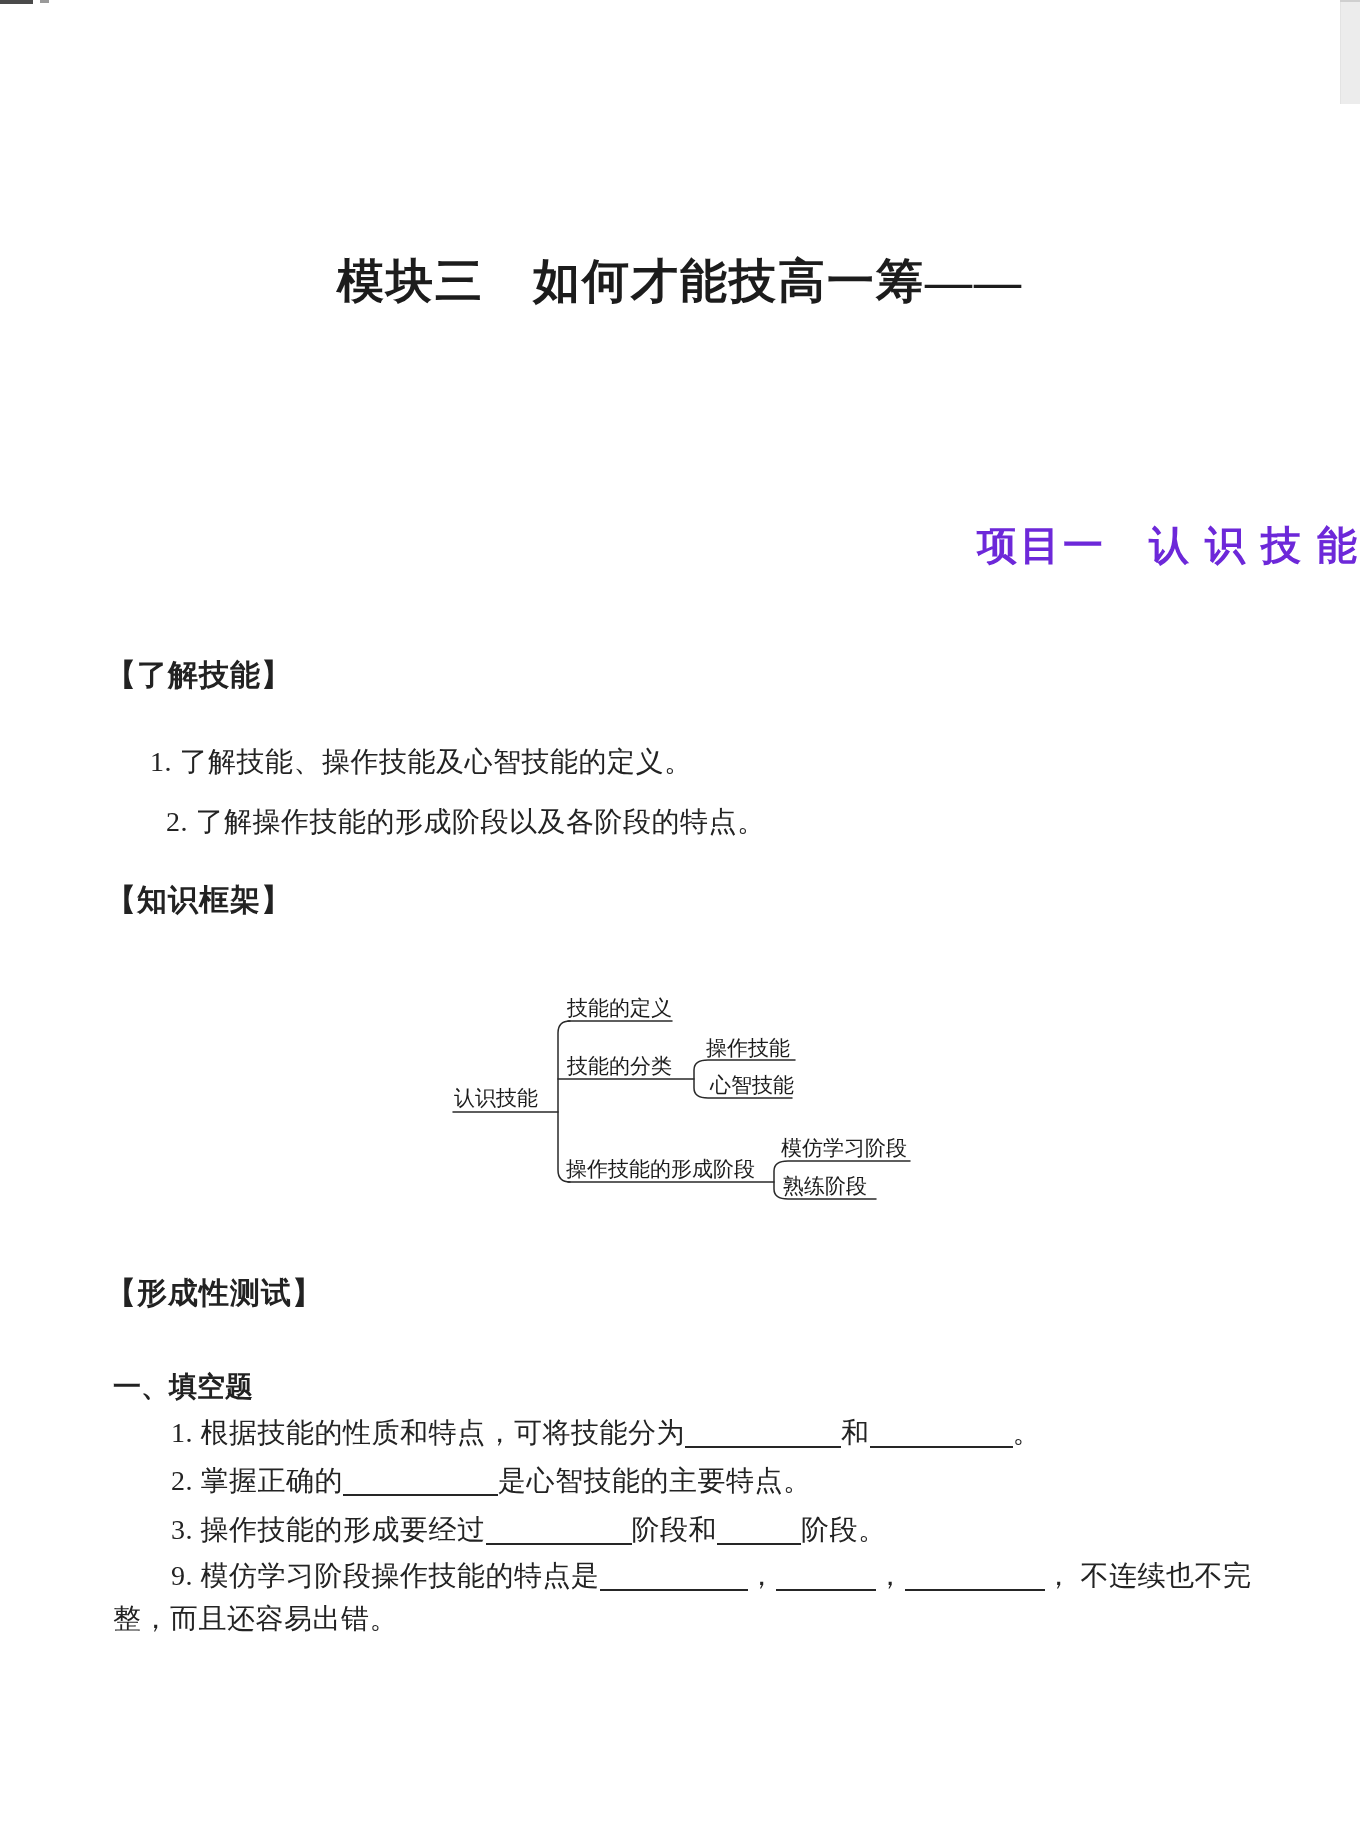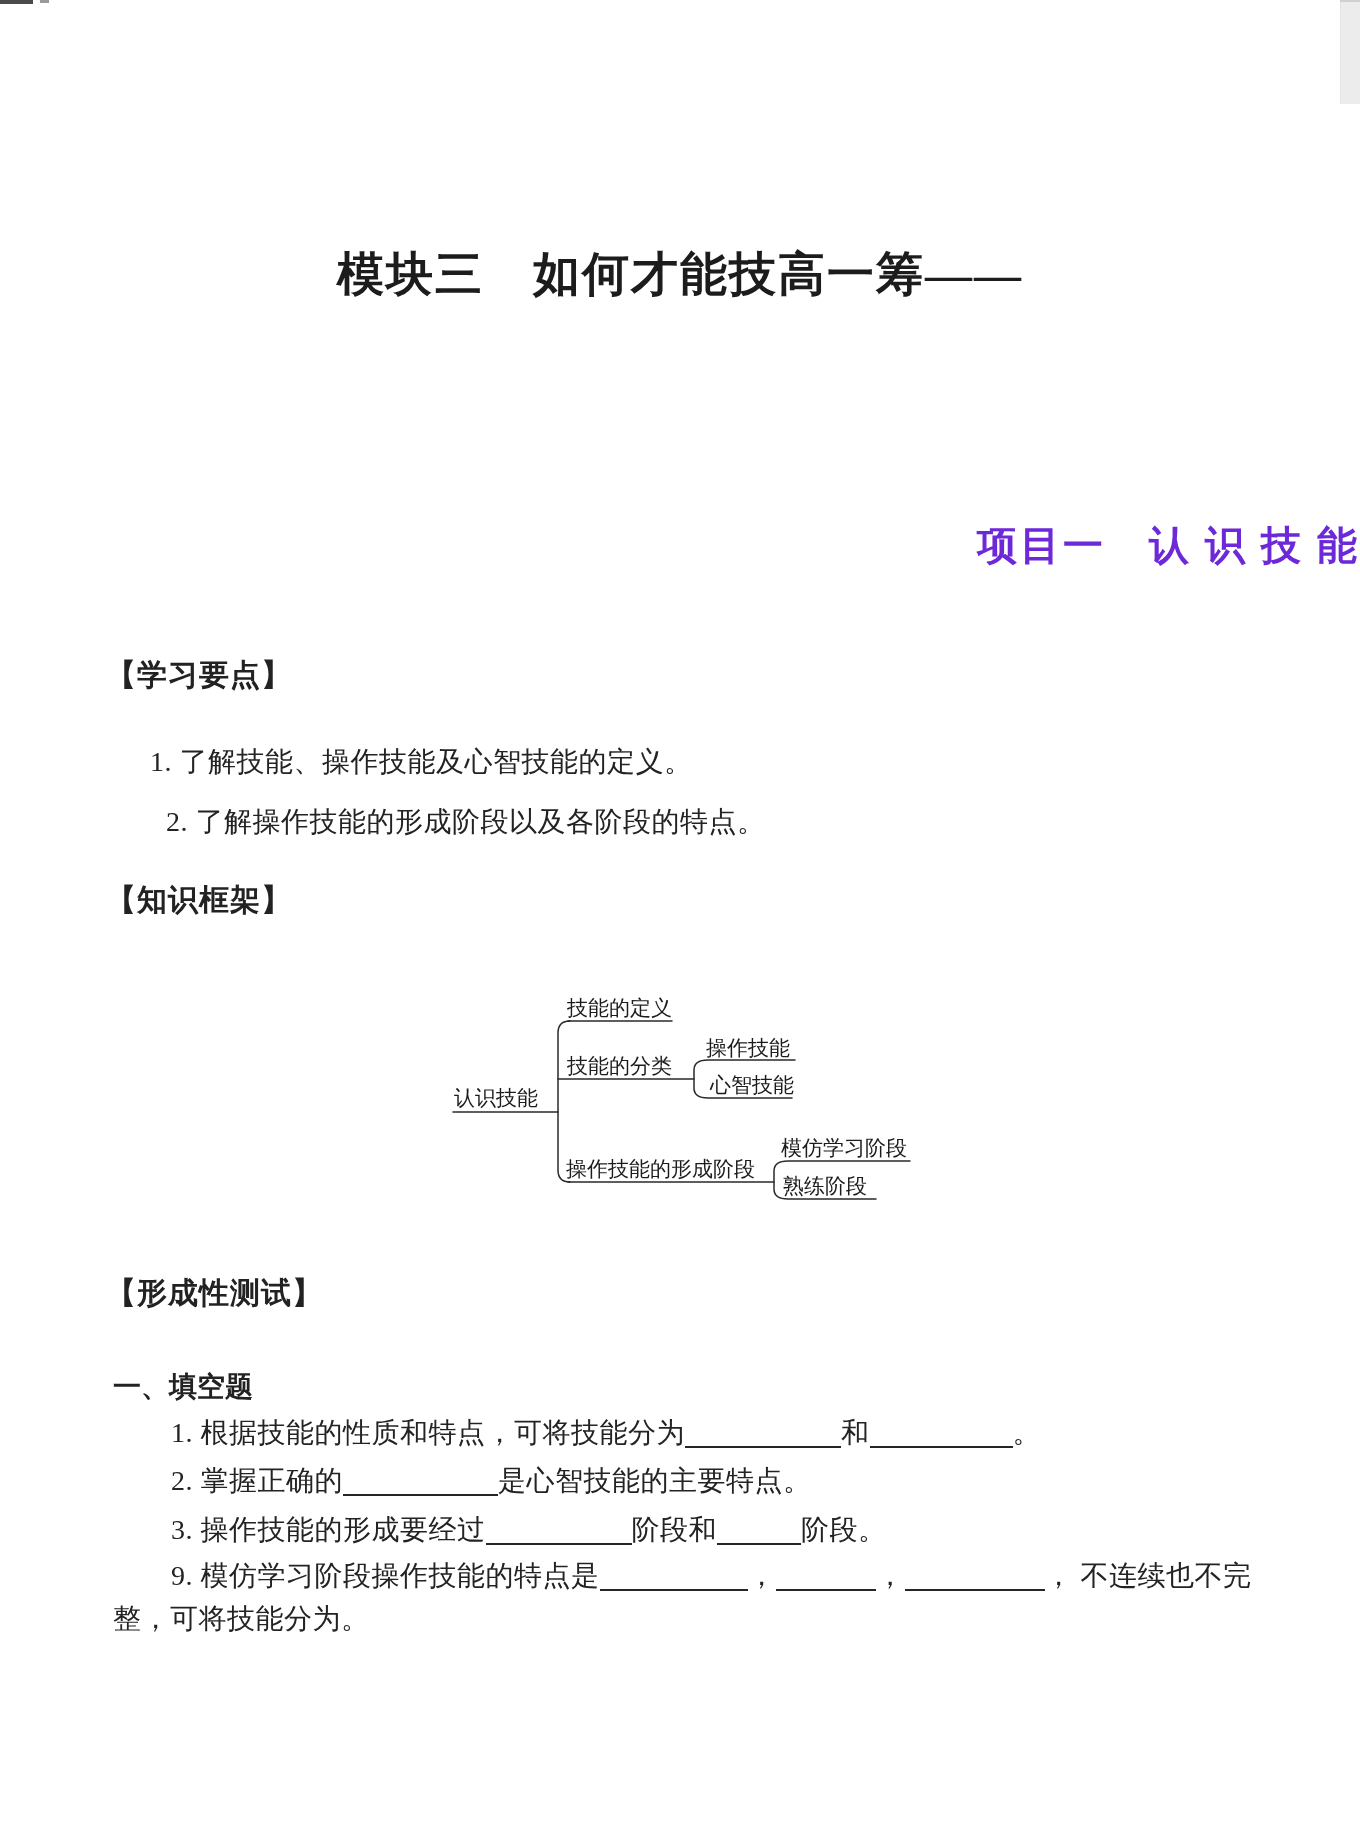--- a/index.html
+++ b/index.html
@@ -14,21 +14,21 @@
   .abs { position:absolute; }
 
   
   .edge-artifact { top:0; left:0; width:33px; height:4px; background:#4a4a4a; }
   .edge-artifact2 { top:0; left:40px; width:9px; height:3px; background:#9a9a9a; }
   .scrollbar-track { top:0; right:0; width:20px; height:104px; background:#ececec; border-left:1px solid #e3e3e3; }
   .scrollbar-top { top:0; right:0; width:20px; height:2px; background:#cfcfcf; }
 
   
   .main-title {
-    top:236px; left:0; width:100%;
+    top:243px; left:0; width:100%;
     text-align:center;
     font-size:47px; font-weight:600;
     line-height:76px; letter-spacing:2px;
     color:#1c1c1c;
   }
   .project-title {
     top:518px; left:0; width:100%;
     text-align:right;
     font-size:40px; font-weight:600;
     letter-spacing:3px;
@@ -91,21 +91,21 @@
 <div class="abs edge-artifact2"></div>
 <div class="abs scrollbar-track"></div>
 <div class="abs scrollbar-top"></div>
 
 <div class="abs main-title">
   <div>模块三　如何才能技高一筹——</div>
 </div>
 
 <div class="abs project-title">项目一　认 识 技 能</div>
 
-<div class="abs sec-heading h-learning">【学习要点】</div>
+<div class="abs sec-heading h-learning">【了解技能】</div>
 <div class="abs lp-item lp-1">1. 了解技能、操作技能及心智技能的定义。</div>
 <div class="abs lp-item lp-2">2. 了解操作技能的形成阶段以及各阶段的特点。</div>
 
 <div class="abs sec-heading h-framework">【知识框架】</div>
 
 <svg class="abs framework-svg" width="480" height="235" viewBox="0 0 480 235">
 
   <text x="14" y="120">认识技能</text>
   <path d="M13,127 H118"></path>
 
@@ -141,13 +141,13 @@
 </div>
 
 <div class="abs question q3">
   <span>3. 操作技能的形成要经过</span><span class="blank w146"></span><span>阶段和</span><span class="blank w84"></span><span>阶段。</span>
 </div>
 
 <div class="abs question q4">
   <span>9. 模仿学习阶段操作技能的特点是</span><span class="blank w148"></span><span>，</span><span class="blank w100"></span><span>，</span><span class="blank w140"></span><span>， 不连续也不完</span>
 </div>
 
-<div class="abs q-cont">整，可将技能分为。</div>
+<div class="abs q-cont">整，而且还容易出错。</div>
 
 </body></html>

